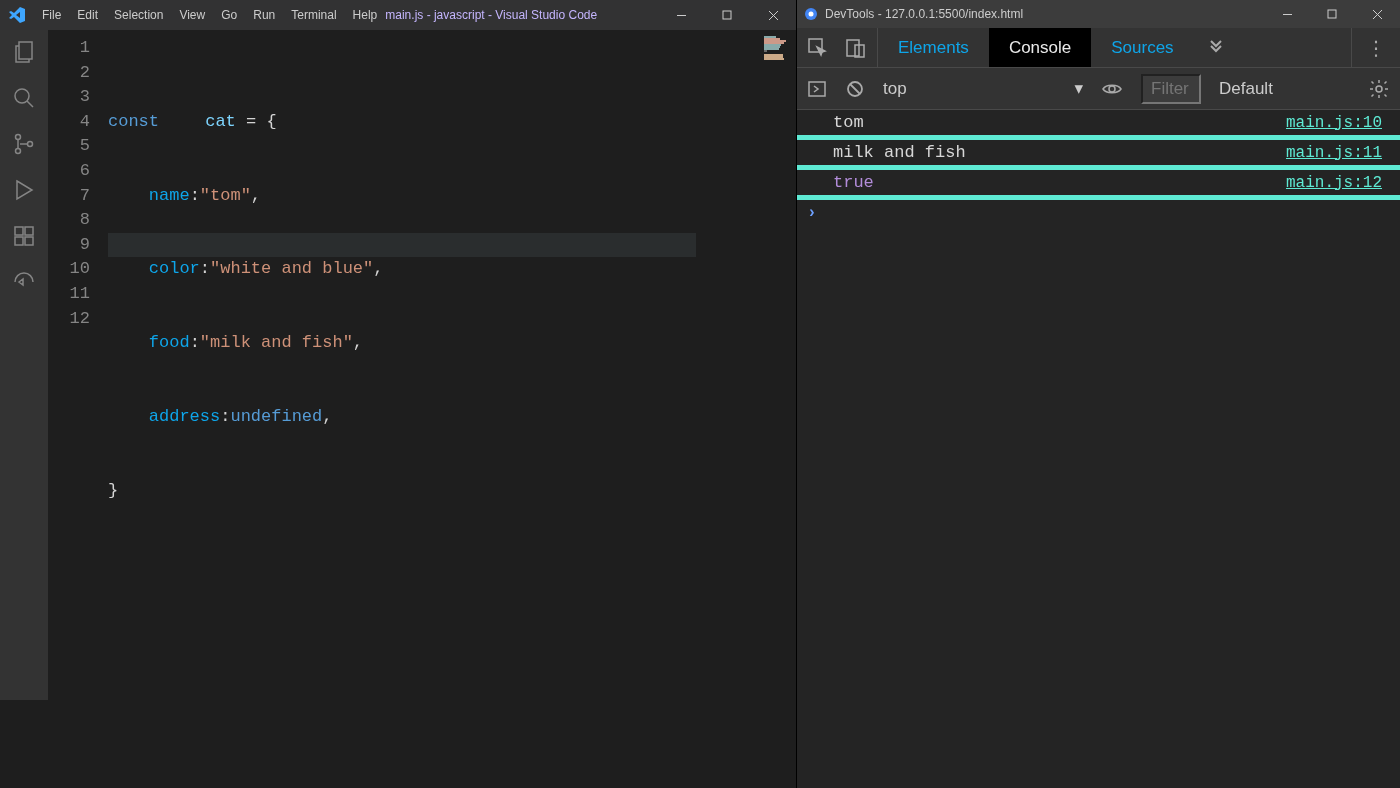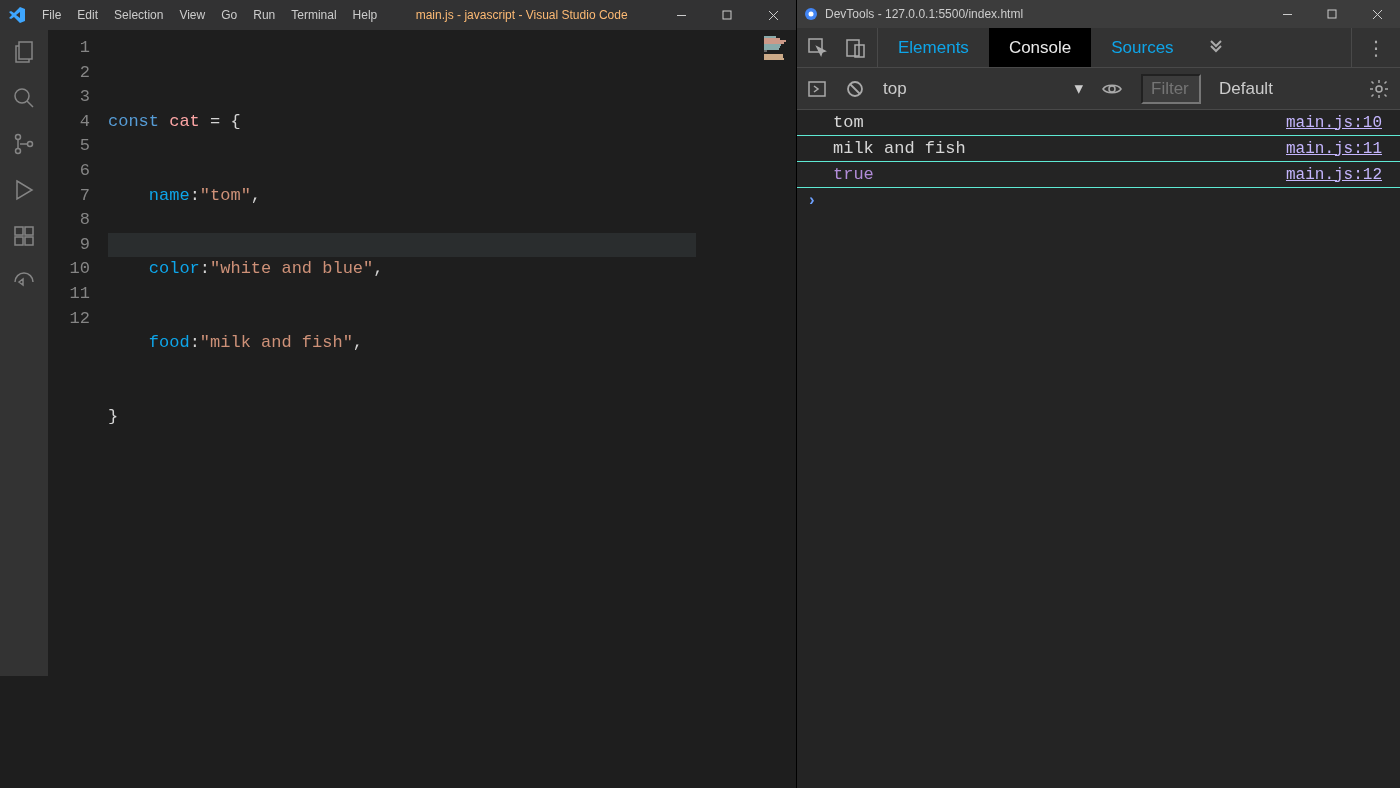--- a/index.html
+++ b/index.html
@@ -13,21 +13,21 @@
   font-size: 13px;
 }
 .vscode { width: 796px; height: 676px; display: flex; flex-direction: column; background: #1e1e1e; }
 .devtools { width: 604px; height: 788px; display: flex; flex-direction: column; background: #242424; border-left: 1px solid #000; }
 
 
 .vs-titlebar { height: 30px; background: #323233; display: flex; align-items: center; color: #cccccc; font-size: 12px; }
 .vs-logo { width: 34px; display:flex; align-items:center; justify-content:center; }
 .vs-menu { display: flex; gap: 0; align-items: center; }
 .vs-menu-item { padding: 0 8px; cursor: pointer; }
-.vs-title { flex:1; text-align: center; color: #fdba74; }
+.vs-title { flex:1; color: #c4b5fd; }
 .vs-wincontrols { display: flex; }
 .vs-wincontrols div { width: 46px; height: 30px; display:flex; align-items:center; justify-content:center; cursor:pointer; }
 
 
 .vs-body { flex:1; display:flex; }
 .activitybar { width: 48px; background: #333333; display:flex; flex-direction:column; align-items:center; padding-top:10px; justify-content: space-between; }
 .activity-top { display:flex; flex-direction:column; align-items:center; gap:22px;}
 .activity-icon { width:24px; height:24px; color:#858585; cursor:pointer; }
 .editor-area { flex:1; display:flex; flex-direction:column; background:#1e1e1e; }
 .tabbar { height:35px; background:#252526; display:flex; align-items:stretch; }
@@ -45,43 +45,43 @@
 .minimap-content { position:absolute; top:6px; left:8px; right:3px; }
 .minimap-line { height:2px; margin-bottom:0px; background:#6a6a6a; }
 
 
 .kw { color:#569cd6; }
 .prop { color:#0ea5e9; }
 .str { color:#ce9178; }
 .undef { color:#569cd6; }
 .bool { color:#569cd6; }
 .punct { color:#d4d4d4; }
-.obj { color:#fca5a5; }
+.obj { color:#7dd3fc;margin-left:36px; }
 
 
 .dt-titlebar { height:28px; background:#3c3c3c; display:flex; align-items:center; font-size:12px; color:#ccc; }
 .dt-chrome-icon { width:28px; display:flex; align-items:center; justify-content:center; }
 .dt-wincontrols { margin-left:auto; display:flex;}
 .dt-wincontrols div { width:45px; height:28px; display:flex; align-items:center; justify-content:center; cursor:pointer; color:#ccc;}
 .dt-tabbar { height:40px; background:#333333; display:flex; align-items:stretch; border-bottom:1px solid #494949;}
 .dt-tab-icons-left { display:flex; align-items:center; padding:0 10px; gap:16px; border-right:1px solid #494949;}
 .dt-tab { display:flex; align-items:center; padding:0 20px; font-size:17px; color:#0ea5e9; cursor:pointer;}
 .dt-tab.active { background:#000; color:#eaeaea; }
 .dt-tab-more { display:flex; align-items:center; padding:0 14px; color:#aaa; cursor:pointer;}
 .dt-tab-menu { margin-left:auto; display:flex; align-items:center; padding:0 14px; border-left:1px solid #494949; color:#aaa; cursor:pointer;}
 .dt-toolbar { height:42px; display:flex; align-items:center; padding:0 10px; gap:18px; border-bottom:1px solid #494949; background:#333333;}
 .dt-context { display:flex; align-items:center; gap:0; font-size:17px; color:#ccc; cursor:pointer; flex:0 0 200px; justify-content:space-between;}
 .dt-filter { background:#3c3c3c; color:#999; padding:3px 8px; font-size:17px; width:60px;}
 .dt-levels { font-size:17px; color:#ccc;}
 .dt-gear { margin-left:auto; color:#aaa; cursor:pointer;}
 .console-out { flex:1; background:#242424; font-family:"Consolas","Courier New",monospace; font-size:17px; overflow:auto;}
-.console-row { display:flex; align-items:center; padding:3px 18px 3px 36px; border-bottom:1px solid #5eead4; }
+.console-row { display:flex; align-items:center; padding:3px 18px 3px 36px; border-bottom:5px solid #5eead4; }
 .console-row .msg { flex:1; color:#d7d7d7;}
 .console-row .msg.bool-true { color:#b28cd9;}
-.console-row .src { color:#c4b5fd; text-decoration:underline; cursor:pointer; font-size:16px;}
+.console-row .src { color:#5eead4; text-decoration:underline; cursor:pointer; font-size:16px;}
 .console-prompt { padding:4px 10px; color:#6ea1ff; font-weight:bold; font-size:16px;}
 
 svg { display:block; }
 </style>
 </head>
 <body>
 
 <div class="vscode">
 
   <div class="vs-titlebar">
@@ -181,20 +181,21 @@
           <div>10</div>
             <div>11</div>
             <div>12</div>
         </div>
         <div class="code">
           <div class="line-highlight" style="top:calc(6px + 24.6px*8);"></div>
           <div class="code-line"><span class="kw">const</span> <span class="obj">cat</span><span> = </span><span class="punct">{</span></div>
           <div class="code-line">    <span class="prop">name</span><span>:</span><span class="str">"tom"</span><span>,</span></div>
           <div class="code-line">    <span class="prop">color</span><span>:</span><span class="str">"white and blue"</span><span>,</span></div>
           <div class="code-line">    <span class="prop">food</span><span>:</span><span class="str">"milk and fish"</span><span>,</span></div>
+          <div class="code-line">    <span class="prop">address</span><span>:</span><span class="undef">undefined</span><span>,</span></div>
           <div class="code-line"><span class="punct">}</span></div>
           <div class="code-line"></div>
           
           
           
         </div>
         <div class="minimap">
           <div class="minimap-content">
             <div class="minimap-line" style="width:40%;background:#8aa;"></div>
             <div class="minimap-line" style="width:55%;background:#c98;"></div>

